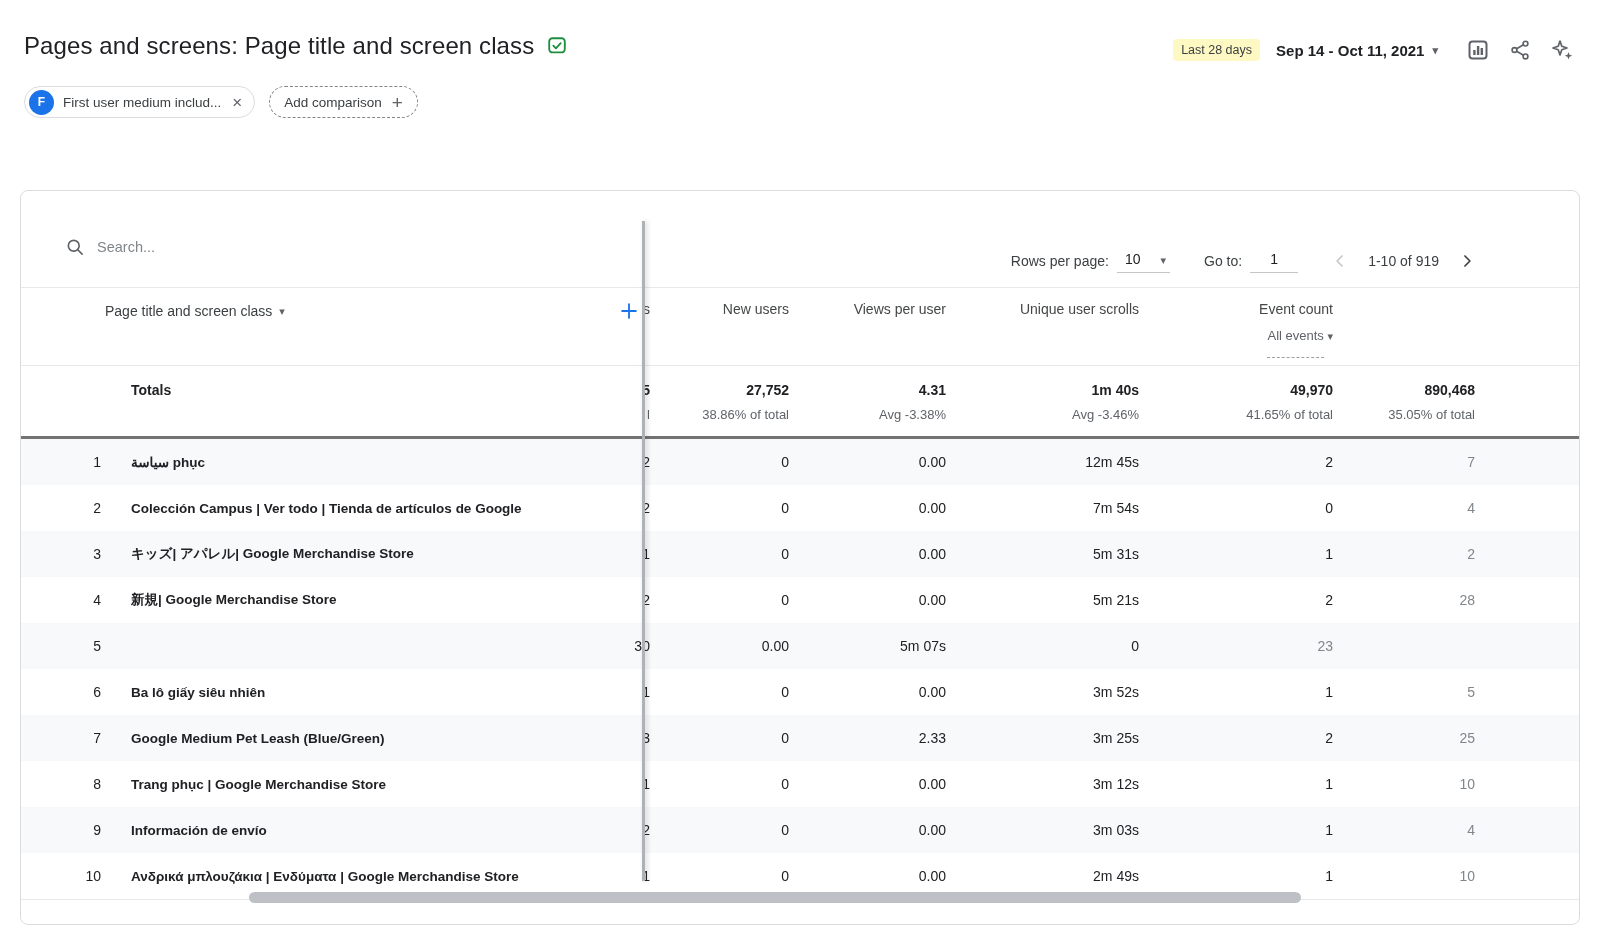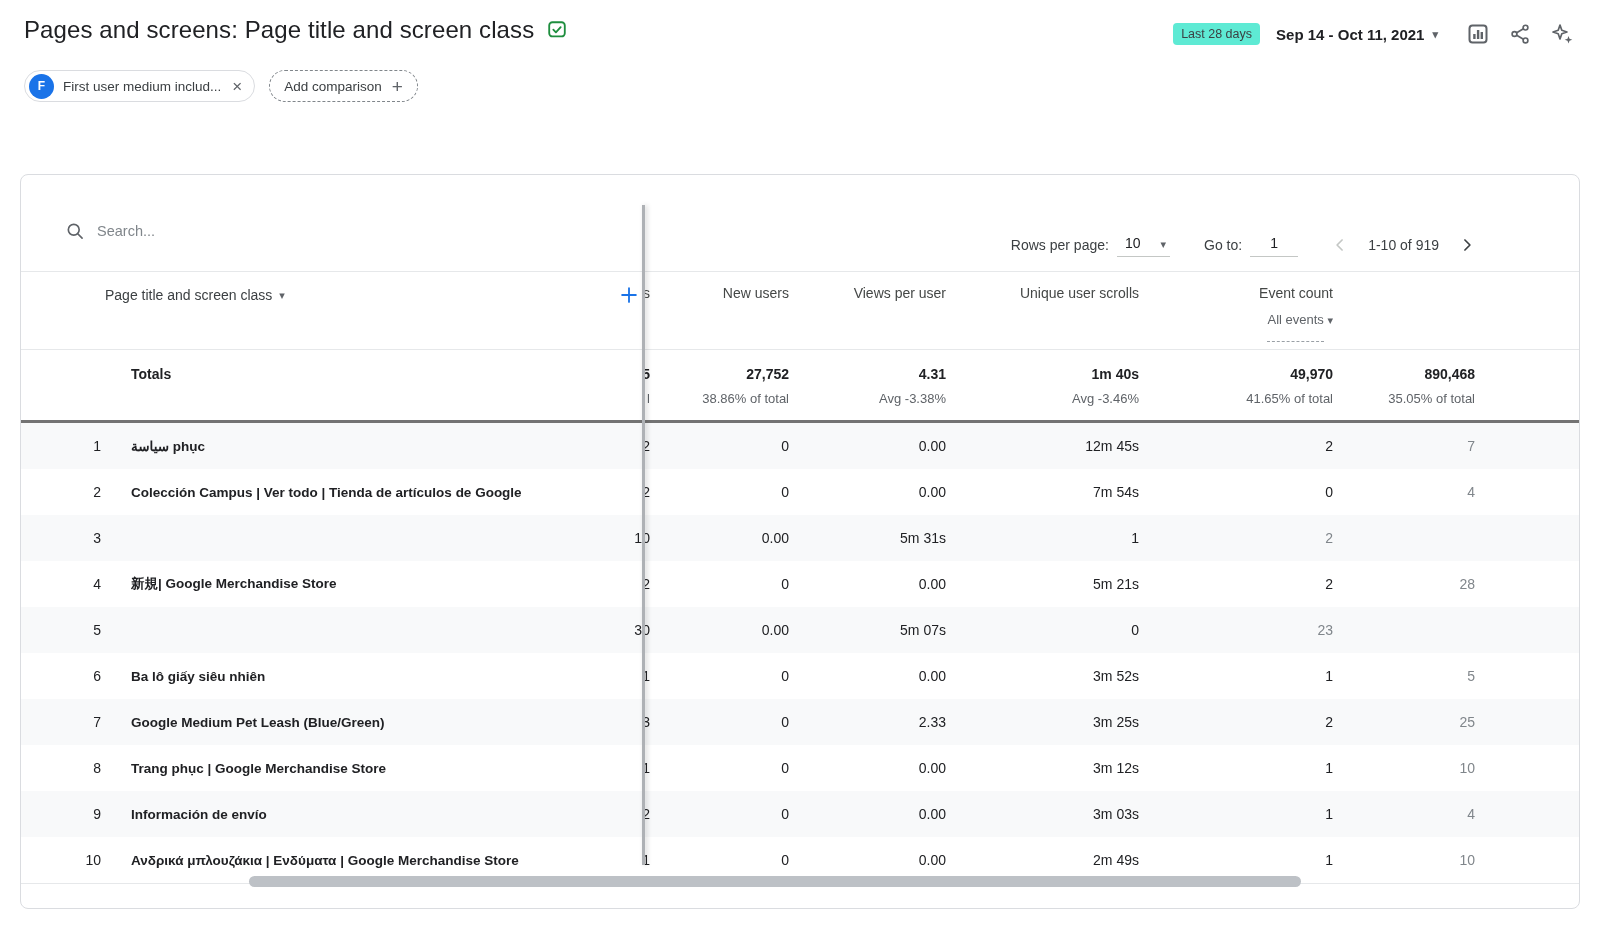--- a/index.html
+++ b/index.html
@@ -4,25 +4,25 @@
 <style>
   * { box-sizing: border-box; }
   html, body { margin: 0; padding: 0; }
   body {
     width: 1600px; height: 944px; overflow: hidden;
     background: #fff; color: #202124;
     font-family: "Liberation Sans", sans-serif;
   }
 
   
-  .topbar { display: flex; justify-content: space-between; align-items: flex-start; padding: 16px 24px 0 24px; }
+  .topbar { display: flex; justify-content: space-between; align-items: flex-start; padding: 32px 24px 0 24px; }
   .title-row { display: flex; align-items: center; gap: 12px; }
   .page-title { font-size: 24px; font-weight: 400; color: #202124; margin: 0; letter-spacing: .1px; }
   .top-right { display: flex; align-items: center; gap: 16px; padding-top: 4px; }
-  .date-badge { background: #5eead4; color: #3c4043; font-size: 12.5px; padding: 4px 8px; border-radius: 4px; white-space: nowrap; }
+  .date-badge { background: #fef9c3; color: #3c4043; font-size: 12.5px; padding: 4px 8px; border-radius: 4px; white-space: nowrap; }
   .date-range { font-size: 15px; font-weight: 700; color: #202124; white-space: nowrap; display: flex; align-items: center; gap: 8px; cursor: pointer; }
   .caret { font-size: 11px; color: #5f6368; line-height: 1; }
   .icon-btn { width: 28px; height: 28px; display: grid; place-items: center; cursor: pointer; }
   .icon-group { display: flex; align-items: center; gap: 14px; margin-left: 10px; }
 
   
   .chips { display: flex; align-items: center; gap: 14px; padding: 22px 24px 0 24px; }
   .chip { height: 32px; border-radius: 16px; display: flex; align-items: center; cursor: pointer; }
   .filter-chip { border: 1px solid #dadce0; background: #fff; padding: 0 10px 0 4px; gap: 9px; }
   .avatar { width: 25px; height: 25px; border-radius: 50%; background: #1a73e8; color: #fff; font-size: 12px; font-weight: 700; display: grid; place-items: center; }
@@ -249,20 +249,21 @@
       <div class="cut">2</div>
       <div class="num">0</div>
       <div class="num">0.00</div>
       <div class="num">7m 54s</div>
       <div class="num">0</div>
       <div class="num ev">4</div>
     </div>
 
     <div class="grid-row trow band">
       <div class="idx">3</div>
+      <div class="title-cell">キッズ| アパレル| Google Merchandise Store</div>
       <div class="cut">1</div>
       <div class="num">0</div>
       <div class="num">0.00</div>
       <div class="num">5m 31s</div>
       <div class="num">1</div>
       <div class="num ev">2</div>
     </div>
 
     <div class="grid-row trow">
       <div class="idx">4</div>

